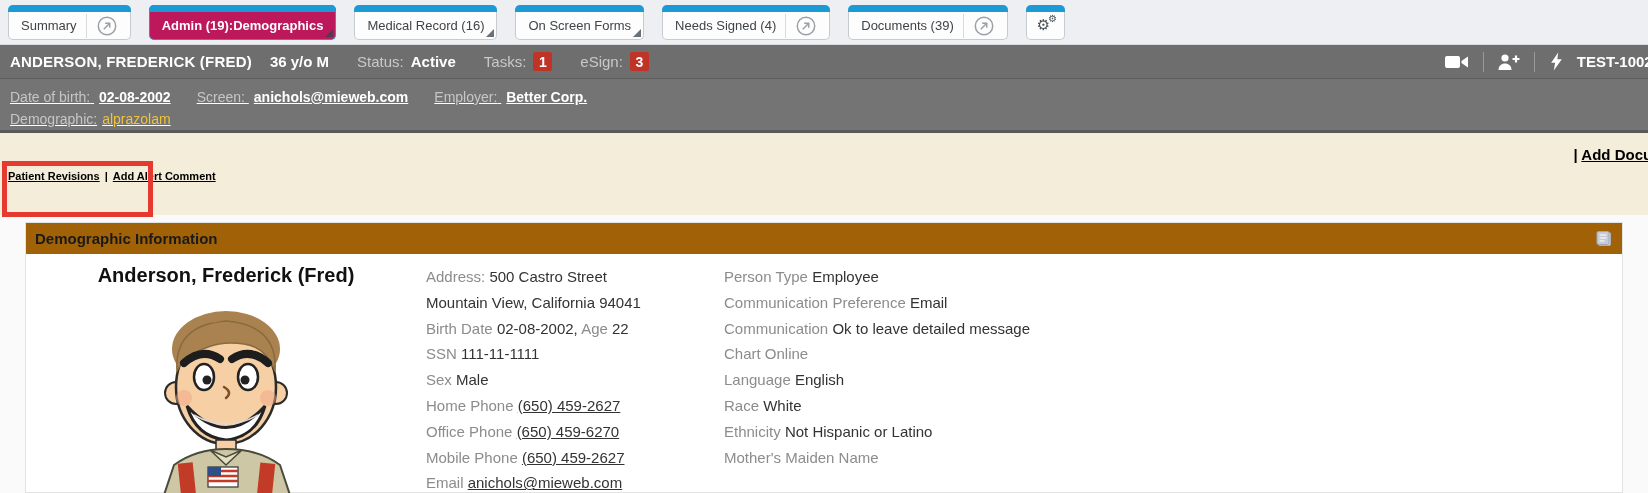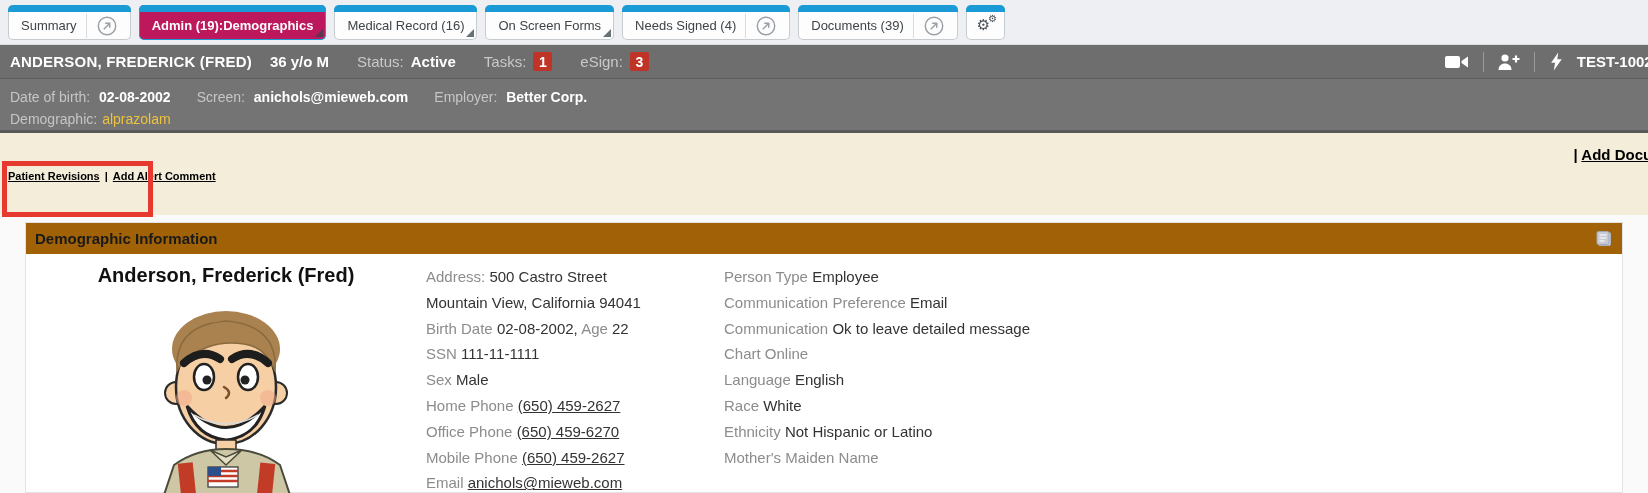--- a/index.html
+++ b/index.html
@@ -1,21 +1,21 @@
 <!DOCTYPE html>
 <html><head>
 <meta charset="utf-8">
 <style>
   * { margin:0; padding:0; box-sizing:border-box; }
   html,body { width:1648px; height:493px; overflow:hidden; }
   body { position:relative; font-family:"Liberation Sans", sans-serif; background:#fff; }
 
   
   .tabbar { height:45px; background:#edeff2; border-bottom:1px solid #d9dcdf;
-            display:flex; align-items:flex-start; padding:5px 0 0 8px; gap:8px; }
+            display:flex; align-items:flex-start; padding:5px 0 0 8px; gap:18px; }
   .tab { position:relative; background:#fdfdfd; border:1px solid #c6cbd0; border-top:none;
          border-radius:5px; height:35px; display:flex; align-items:center;
          padding:7px 12px 0 12px; font-size:13px; color:#3f4448; white-space:nowrap; cursor:pointer; }
   .tab::before { content:''; position:absolute; top:0; left:-1px; right:-1px; height:7px;
                  background:#1b9bd5; border-radius:5px 5px 0 0; }
   .tab.active { background:#be185d; border-color:#1b9bd5; color:#fff; font-weight:bold; }
   .fold { position:absolute; right:2px; bottom:2px; width:0; height:0;
           border-left:8px solid transparent; border-bottom:8px solid rgba(55,65,75,.75); }
   .pop { display:flex; align-items:center; margin-left:9px; padding-left:9px;
          border-left:1px solid #d8dbde; height:24px; }
@@ -35,21 +35,21 @@
   .badge { display:inline-flex; align-items:center; justify-content:center; min-width:19px; height:19px;
            background:#c03427; border-radius:2px; color:#fff; font-weight:bold; font-size:14px; padding:0 3px; }
   .pright { position:absolute; right:0; top:0; height:100%; display:flex; align-items:center; gap:13px; }
   .vsep { width:1px; height:20px; background:#9a9a9a; }
   .chartid { font-weight:bold; margin-right:-13px; }
   .hicon { display:flex; align-items:center; cursor:pointer; }
 
   
   .infobar { height:54px; background:#747474; border-bottom:3px solid #595959;
              color:#fff; font-size:14px; padding:7px 10px 0 10px; }
-  .iline { height:22px; display:flex; align-items:center; }
+  .iline { height:22px; display:flex; align-items:center;text-decoration:underline; }
   .igroup { margin-right:26px; }
   .ilabel { color:#c6c6c6; }
   .ival { font-weight:bold; margin-left:5px; }
   .imed { color:#eec23f; margin-left:5px; cursor:pointer; }
 
   
   .alertbar { height:82px; background:#f3edda; position:relative; }
   .links { position:absolute; left:8px; top:37px; font-size:11px; font-weight:bold; color:#000; white-space:nowrap; }
   a.alink { color:#000; text-decoration:underline; cursor:pointer; }
   .lsep { margin:0 5px; }

